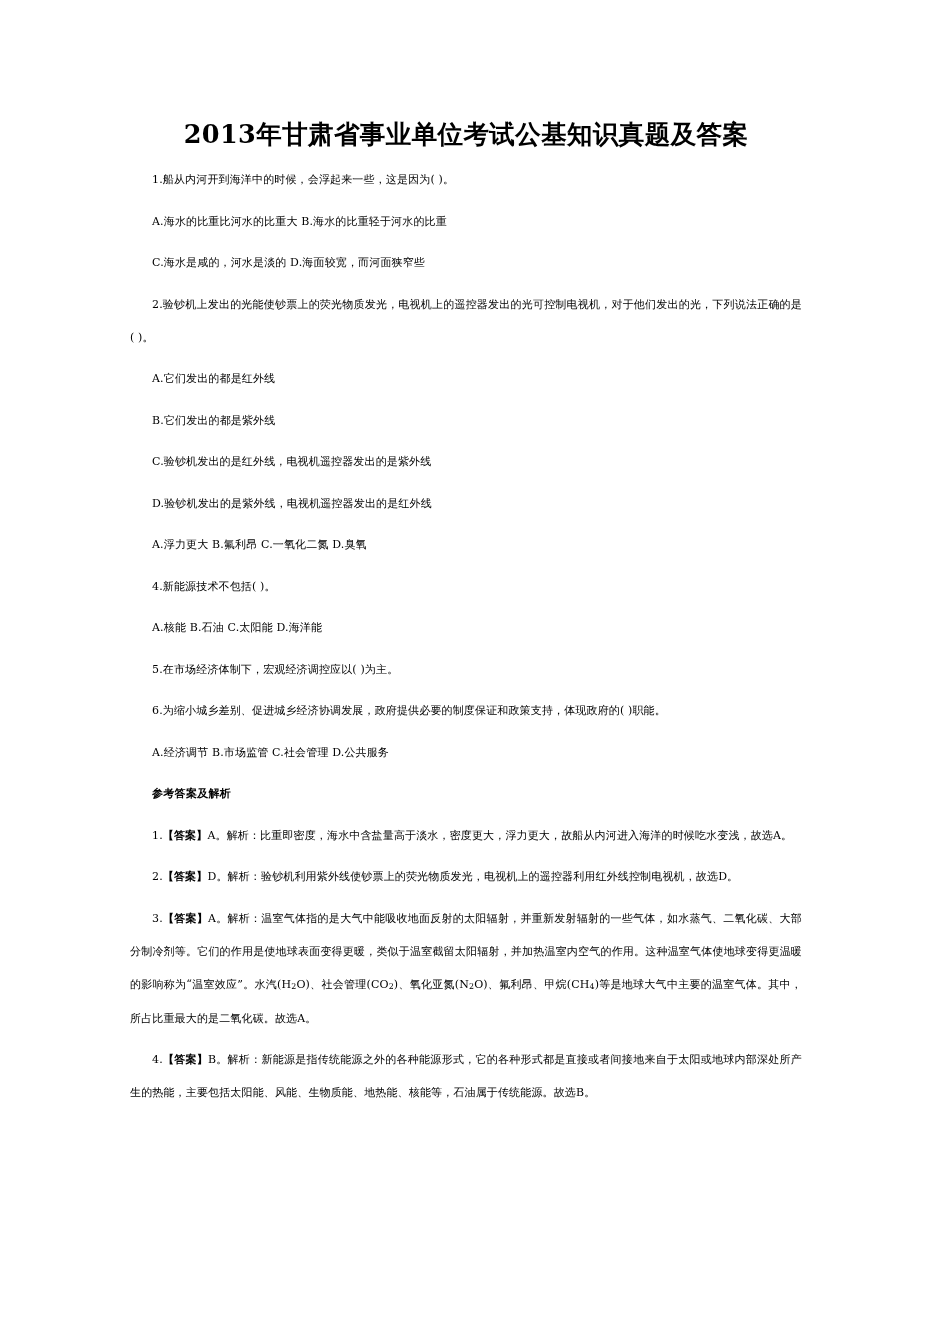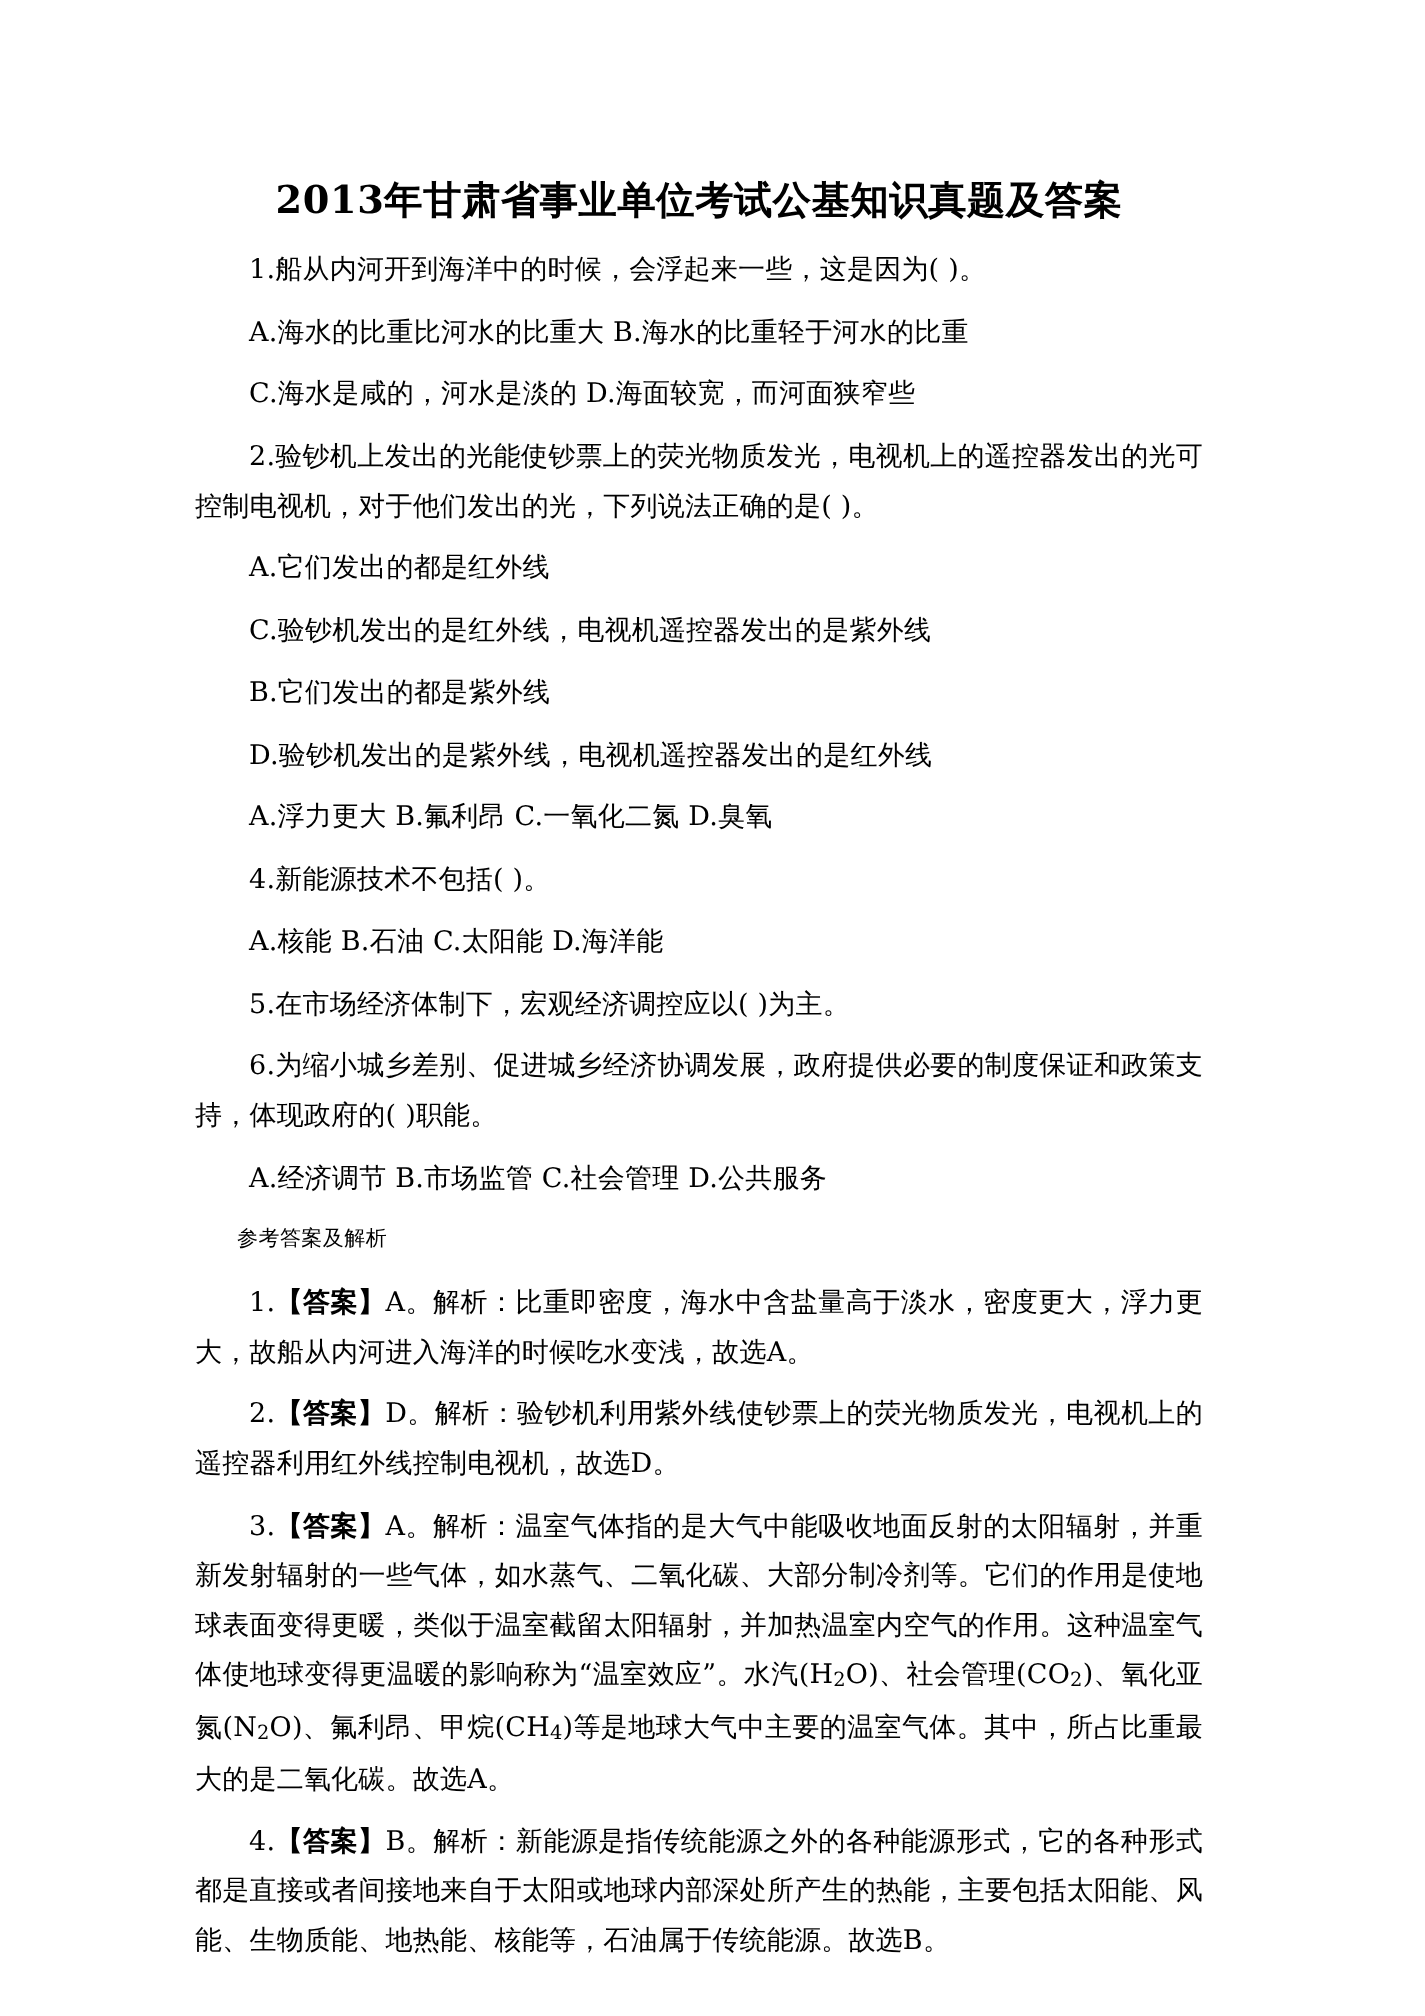--- a/index.html
+++ b/index.html
@@ -32,33 +32,33 @@
     font-weight: bold;
     text-align: center;
     line-height: 1.3;
     margin: 0 0 12px 0;
     letter-spacing: 0.4px;
     font-family: "DejaVu Serif", "Liberation Serif", serif;
   }
   p.para {
     margin: 0;
     padding: 0 0 8.5px 0;
-    font-size: 18px;
+    font-size: 11px;
     line-height: 33px;
     text-align: justify;
     text-justify: inter-ideograph;
     text-indent: 2em;
     letter-spacing: 0.15px;
   }
   p.section-head {
     margin: 0;
     padding: 0 0 8.5px 0;
-    font-size: 14px;
+    font-size: 11px;
     line-height: 33px;
-    font-weight: normal;
+    font-weight: bold;
     text-indent: 2em;
     letter-spacing: 0.3px;
   }
   .ans-tag {
     font-weight: bold;
   }
   sub {
     font-size: 0.72em;
     vertical-align: baseline;
     position: relative;
@@ -72,22 +72,22 @@
   <div class="content">
 
     <h1 class="doc-title">2013年甘肃省事业单位考试公基知识真题及答案</h1>
 
     <p class="para">1.船从内河开到海洋中的时候，会浮起来一些，这是因为( )。</p>
     <p class="para">A.海水的比重比河水的比重大 B.海水的比重轻于河水的比重</p>
     <p class="para">C.海水是咸的，河水是淡的 D.海面较宽，而河面狭窄些</p>
 
     <p class="para">2.验钞机上发出的光能使钞票上的荧光物质发光，电视机上的遥控器发出的光可控制电视机，对于他们发出的光，下列说法正确的是( )。</p>
     <p class="para">A.它们发出的都是红外线</p>
+    <p class="para">B.它们发出的都是紫外线</p>
     <p class="para">C.验钞机发出的是红外线，电视机遥控器发出的是紫外线</p>
-    <p class="para">B.它们发出的都是紫外线</p>
     <p class="para">D.验钞机发出的是紫外线，电视机遥控器发出的是红外线</p>
 
     <p class="para">A.浮力更大 B.氟利昂 C.一氧化二氮 D.臭氧</p>
 
     <p class="para">4.新能源技术不包括( )。</p>
     <p class="para">A.核能 B.石油 C.太阳能 D.海洋能</p>
 
     <p class="para">5.在市场经济体制下，宏观经济调控应以( )为主。</p>
 
     <p class="para">6.为缩小城乡差别、促进城乡经济协调发展，政府提供必要的制度保证和政策支持，体现政府的( )职能。</p>

